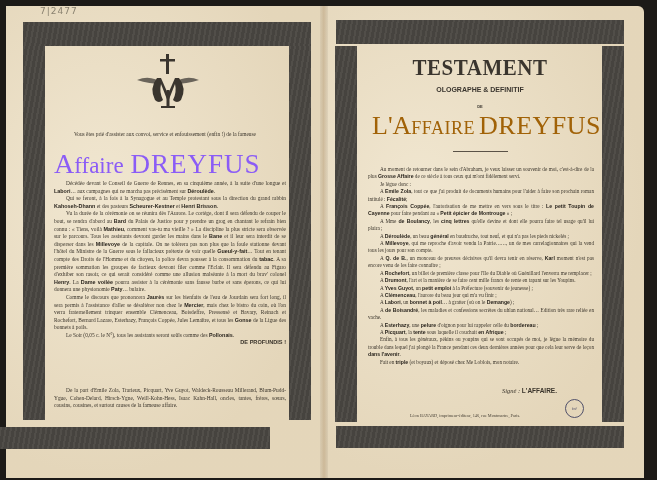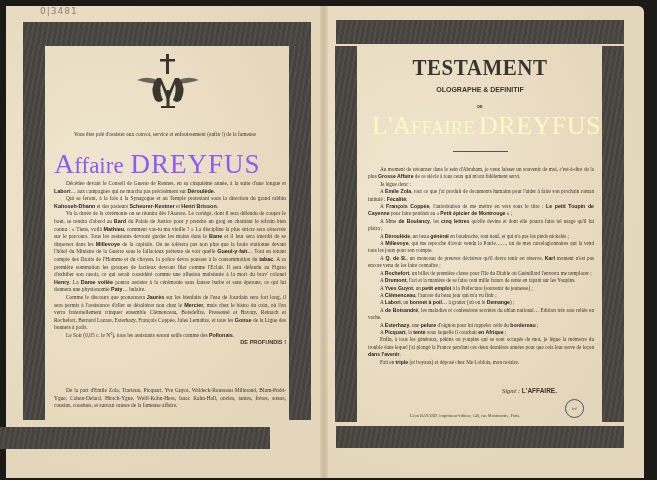--- a/index.html
+++ b/index.html
@@ -55,21 +55,21 @@
   .testament-sub {
     position: absolute; left: 380px; top: 86px; width: 200px; text-align: center;
     font-family: "Liberation Sans", sans-serif; font-weight: bold; font-size: 7px; color: #3a352e;
   }
   .testament-de {
     position: absolute; left: 380px; top: 104px; width: 200px; text-align: center;
     font-family: "Liberation Sans", sans-serif; font-weight: bold; font-size: 4px; color: #3a352e;
   }
   .testament-main {
     position: absolute; left: 372px; top: 111px; width: 220px; text-align: left; white-space: nowrap;
-    font-family: "Liberation Serif", serif; color: #fef9c3;
+    font-family: "Liberation Serif", serif; color: #a16207;
   }
   .testament-main .l { font-size: 26px; }
   .testament-main .sc { font-size: 18px; letter-spacing: 0.5px; }
   .testament-main .d { font-size: 26px; letter-spacing: 0.5px; }
   .rule { position: absolute; left: 453px; top: 151px; width: 55px; height: 1px; background: #5a5247; }
   .signature {
     position: absolute; left: 502px; top: 387px;
     font-size: 6.5px; color: #3a342b;
   }
   .signature i { font-style: italic; }
@@ -89,21 +89,21 @@
     margin-right: 30px;
   }
 </style>
 </head>
 <body>
 
 <div class="sheet" id="sheet-left"></div>
 <div class="sheet" id="sheet-right"></div>
 <div class="fold"></div>
 
-<span class="catalog-no">0|3481</span>
+<span class="catalog-no">7|2477</span>
 
 <div class="band" style="left:23px; top:22px; width:288px; height:24px;"></div>
 <div class="band" style="left:23px; top:46px; width:22px; height:374px;"></div>
 <div class="band" style="left:289px; top:46px; width:22px; height:374px;"></div>
 <div class="band" style="left:0px; top:427px; width:270px; height:22px;"></div>
 
 <div class="band" style="left:336px; top:20px; width:288px; height:24px;"></div>
 <div class="band" style="left:335px; top:46px; width:22px; height:376px;"></div>
 <div class="band" style="left:602px; top:46px; width:22px; height:376px;"></div>
 <div class="band" style="left:336px; top:426px; width:288px; height:22px;"></div>

